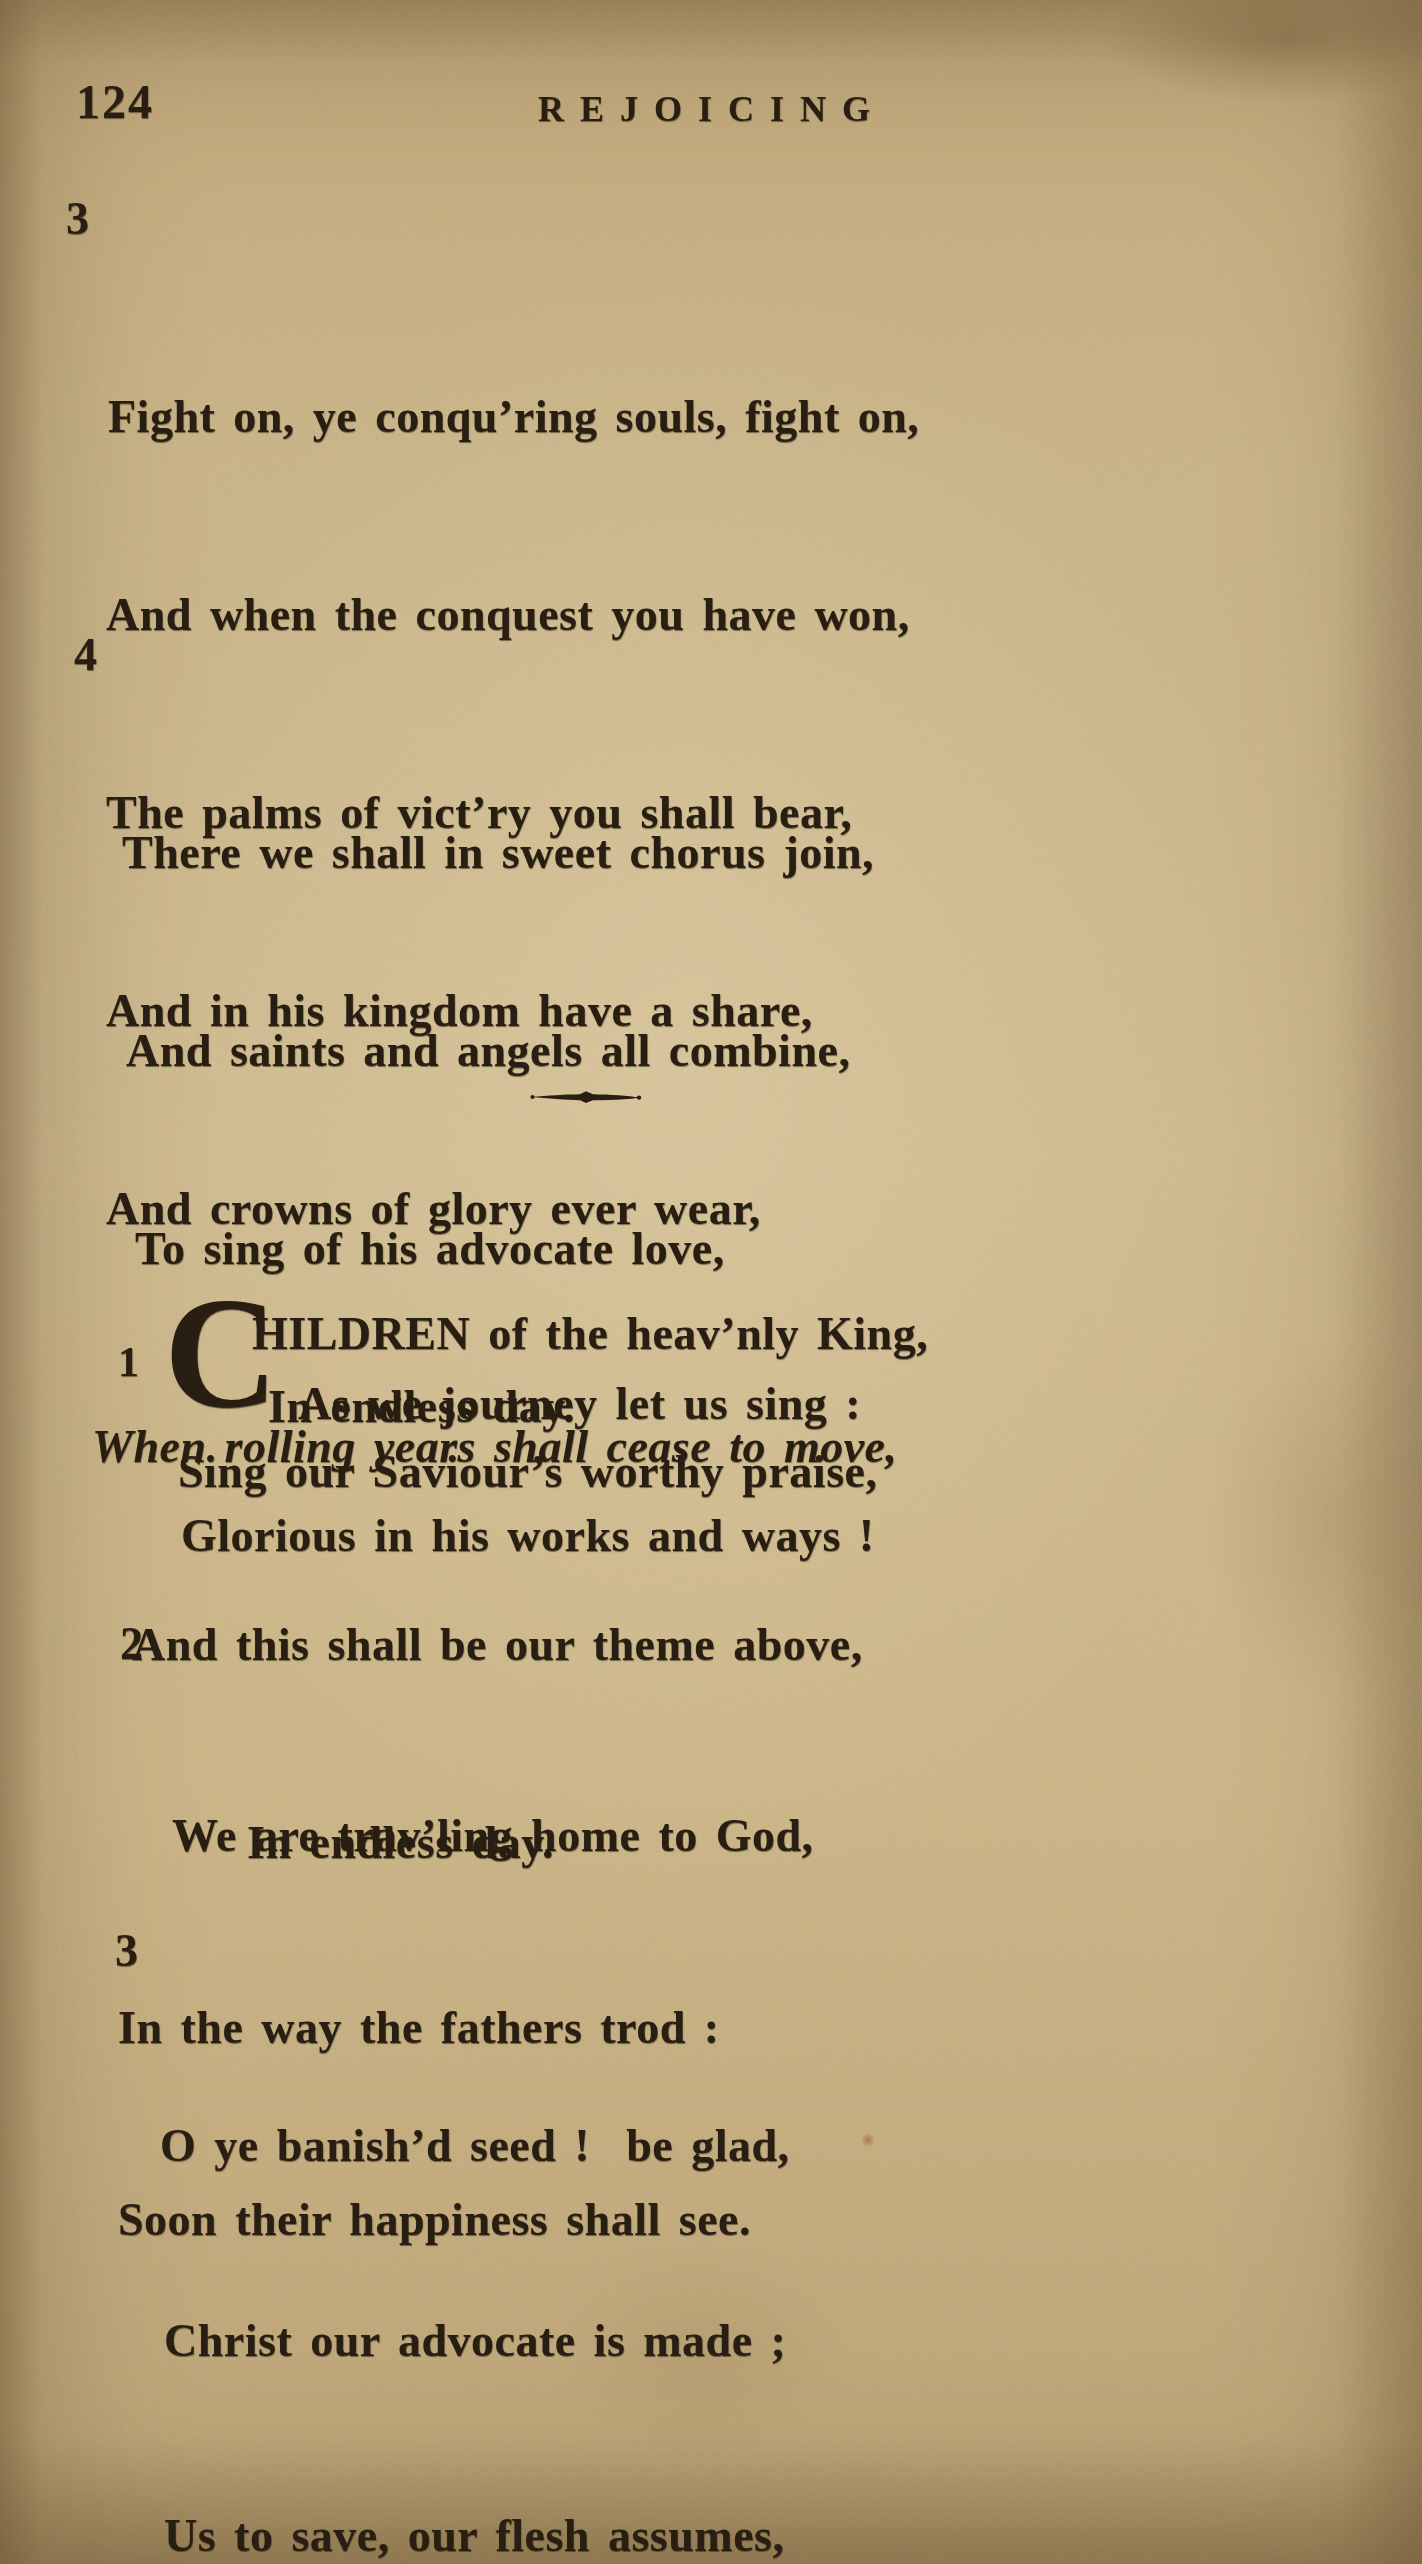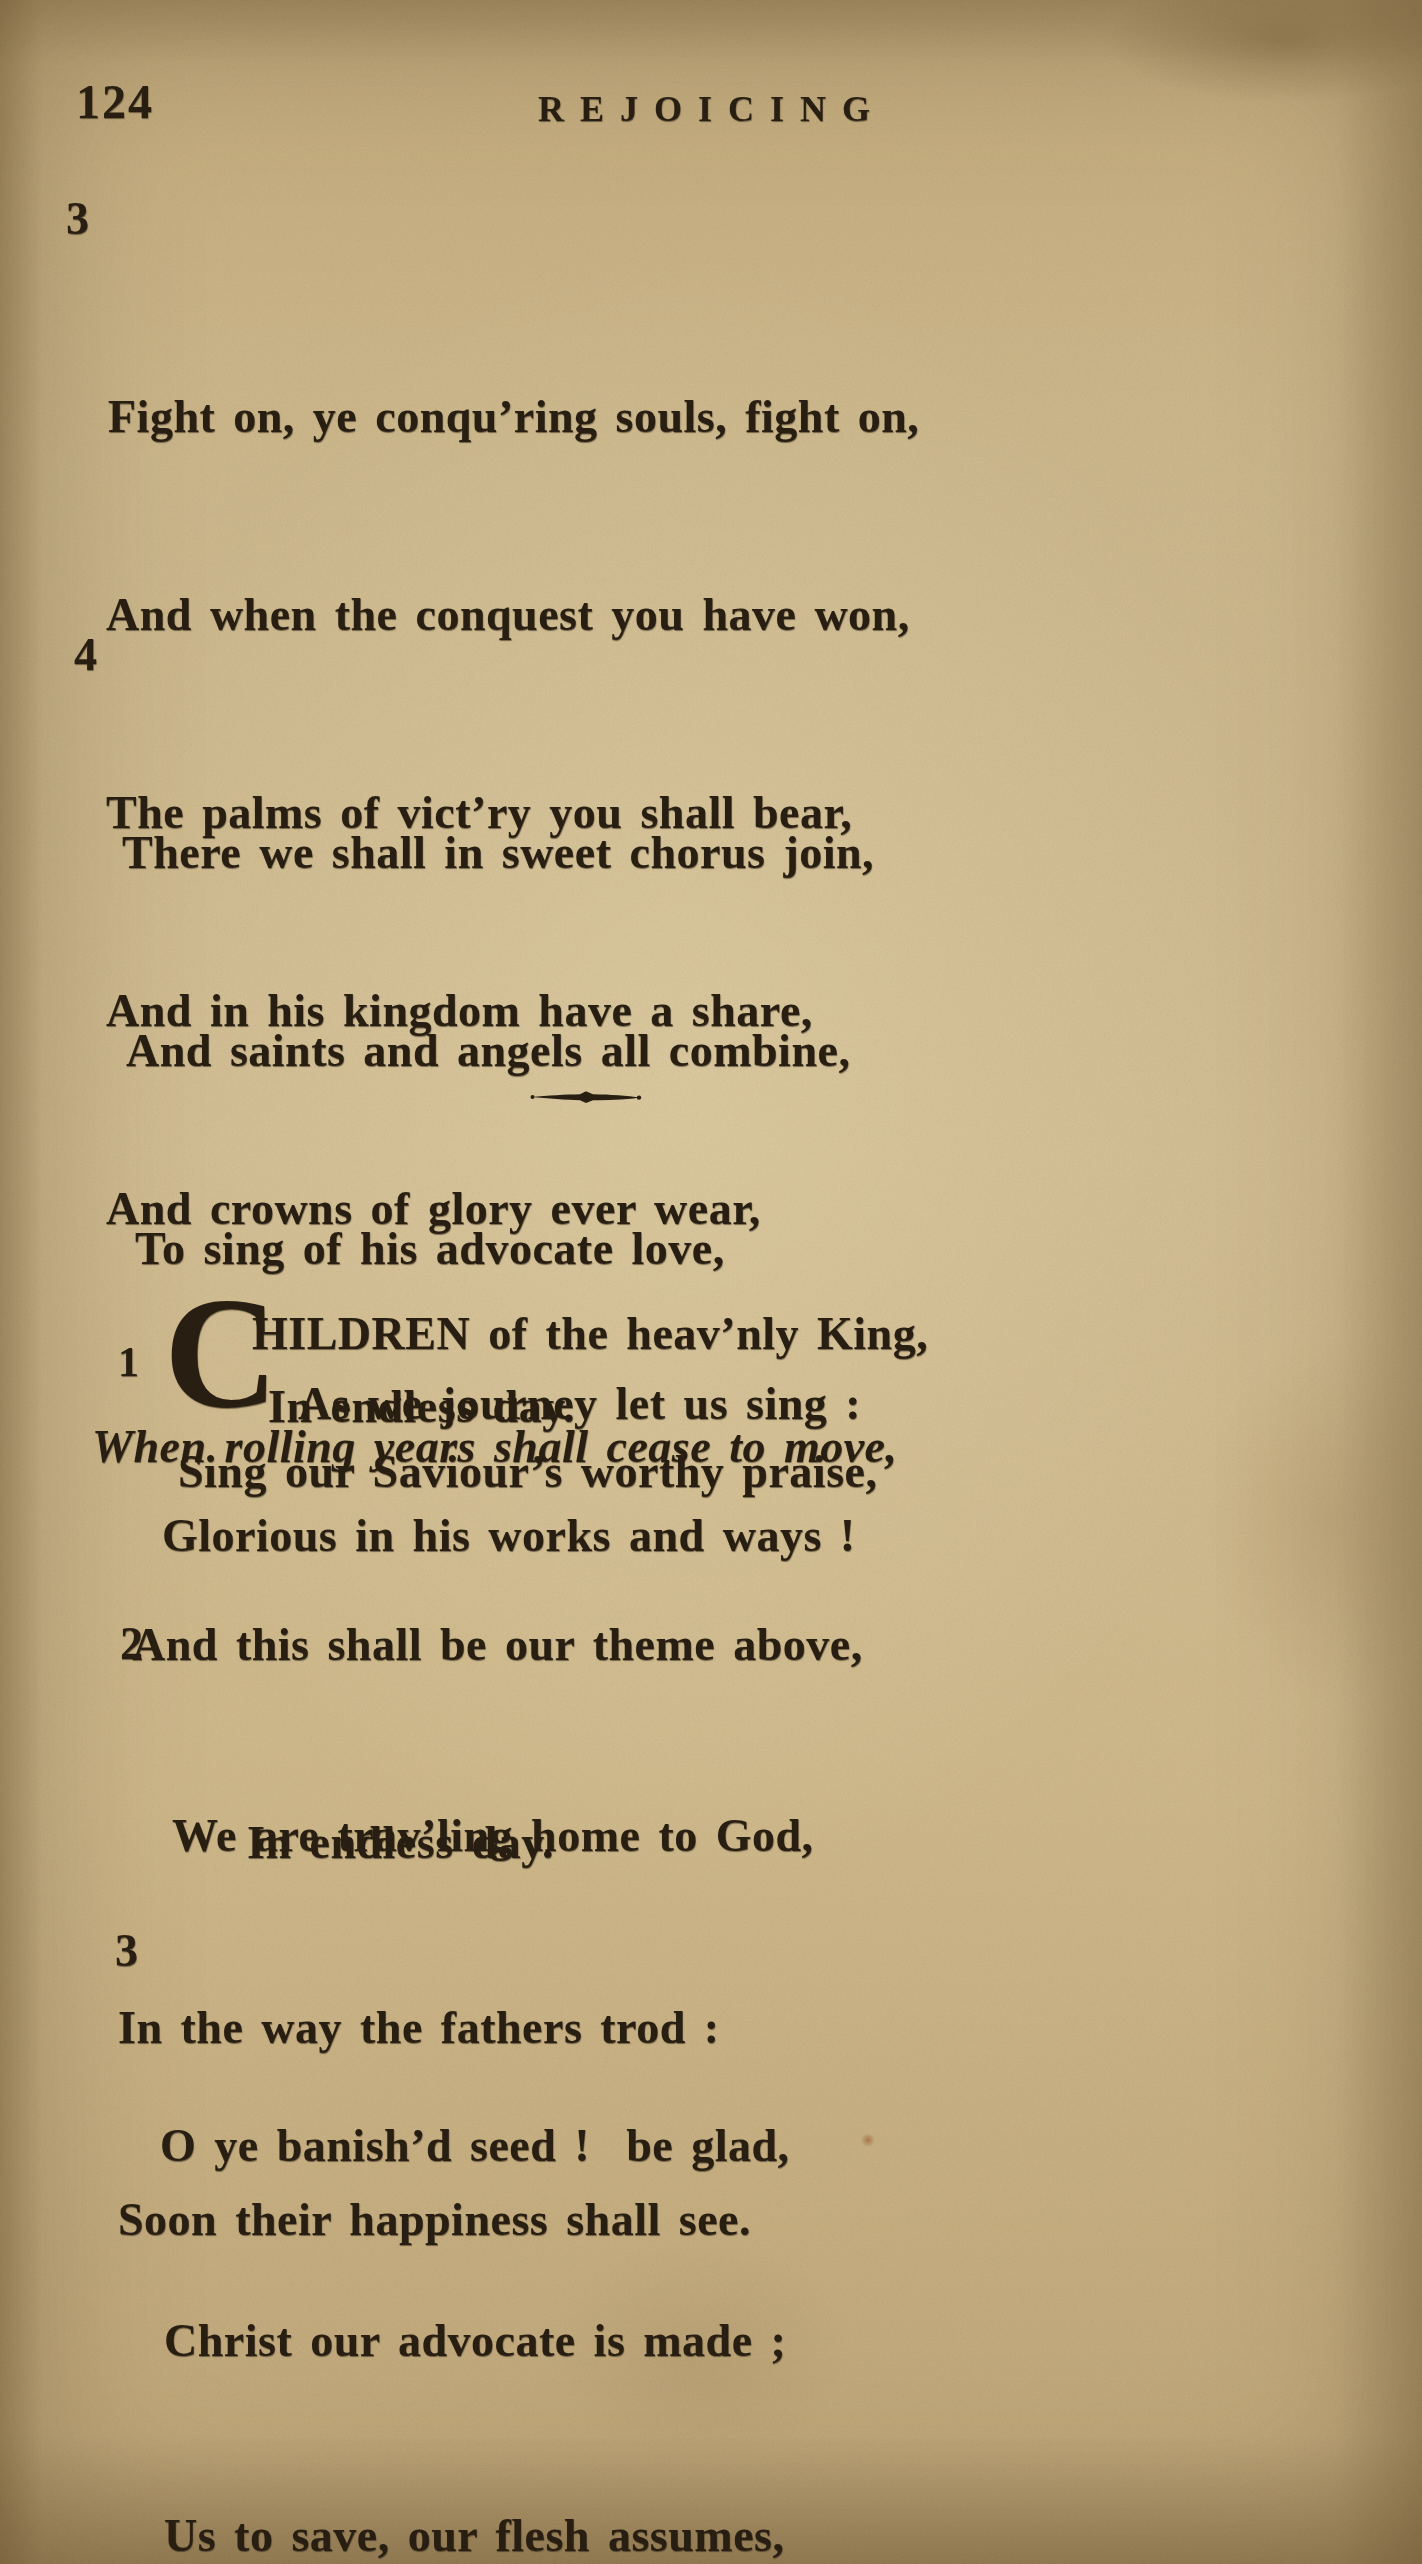--- a/index.html
+++ b/index.html
@@ -46,21 +46,21 @@
   
   .divider{position:absolute;left:530px;top:1090px;width:112px;height:14px;}
   .hymn-title{position:absolute;left:0;top:1186px;width:1166px;text-align:center;font-size:44px;letter-spacing:4px;}
   
   .v97-1{top:1296px;height:280px;line-height:60px;}
   .v97-1 .vnum{left:58px;top:36px;font-size:42px;}
   .v97-1 .dropcap{position:absolute;left:104px;top:2px;font-size:158px;line-height:110px;}
   .v97-1 .l1{position:absolute;left:192px;top:8px;}
   .v97-1 .l2{position:absolute;left:238px;top:78px;}
   .v97-1 .l3{position:absolute;left:118px;top:146px;}
-  .v97-1 .l4{position:absolute;left:102px;top:210px;}
+  .v97-1 .l4{position:absolute;left:121px;top:210px;}
   .v97-2{top:1612px;line-height:64px;}
   .v97-2 .vnum{left:60px;}
   .v97-2 .first{margin-left:112px;}
   .v97-2 .cont{margin-left:58px;}
   .v97-3{top:1918px;line-height:65px;}
   .v97-3 .vnum{left:55px;}
   .v97-3 .first{margin-left:100px;}
   .v97-3 .cont{margin-left:104px;}
 </style>
 </head>

